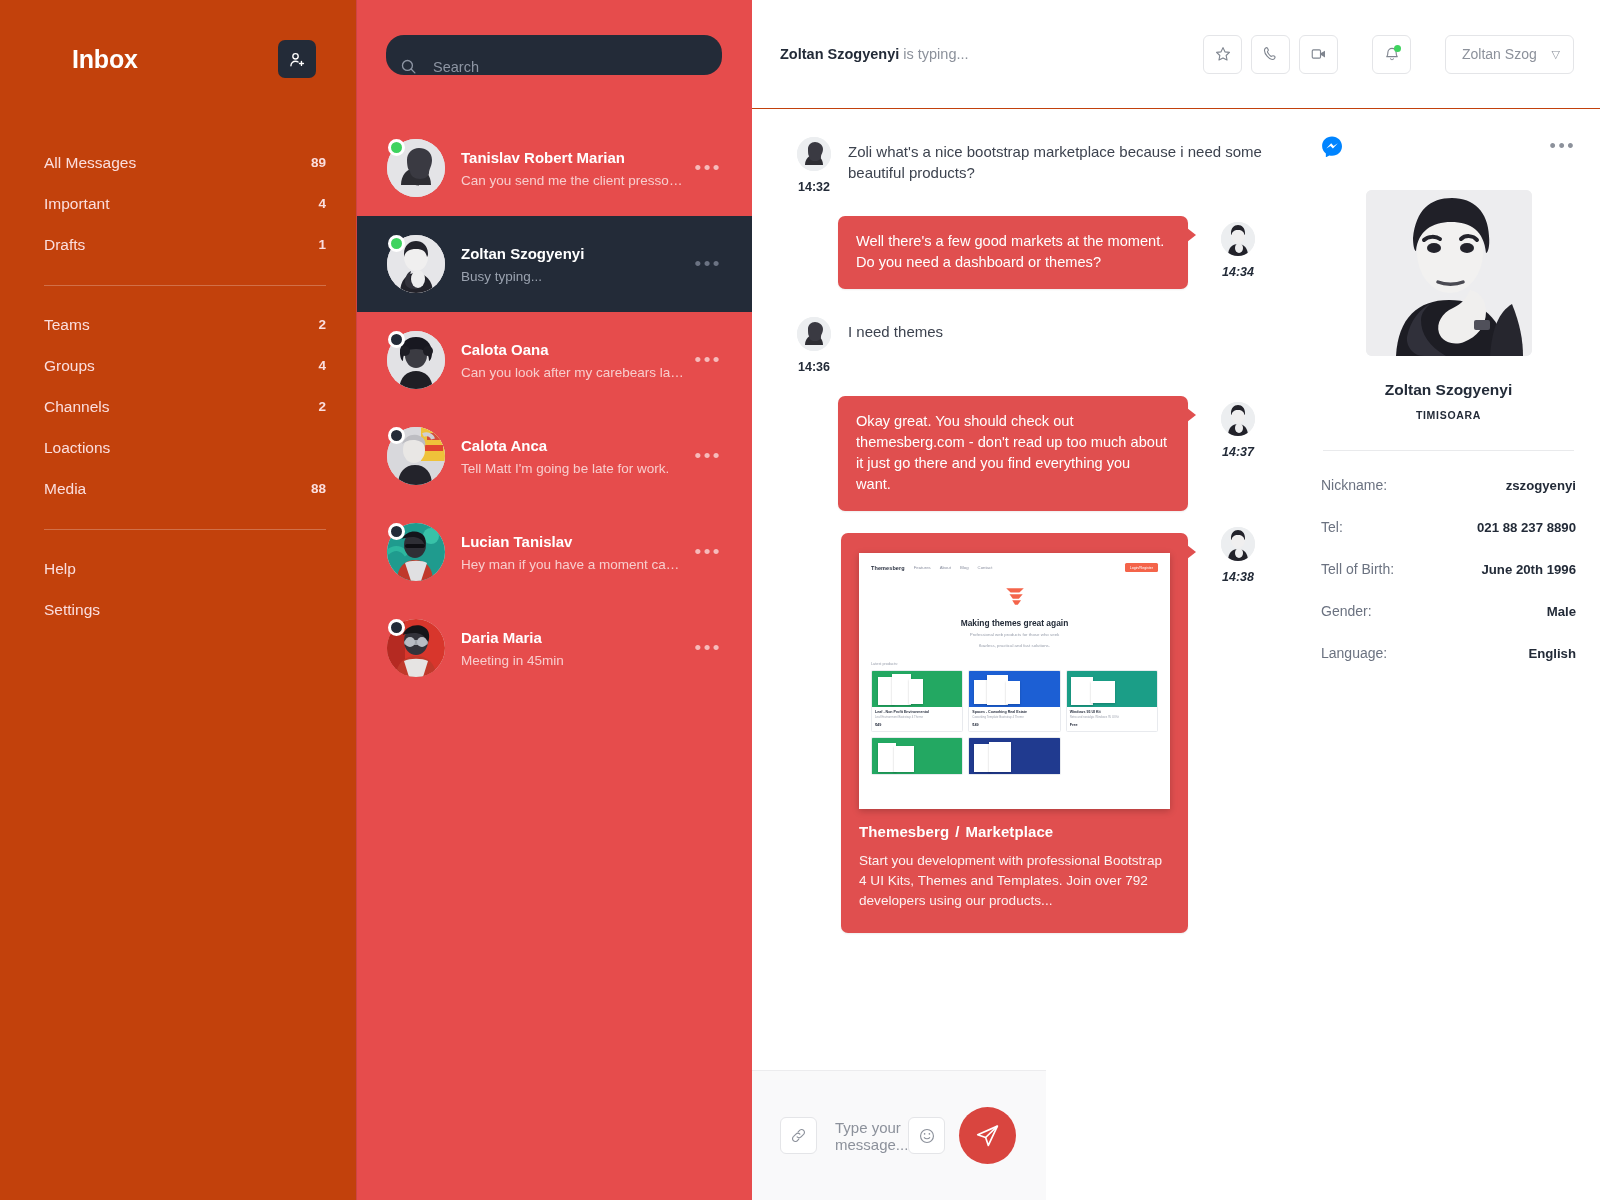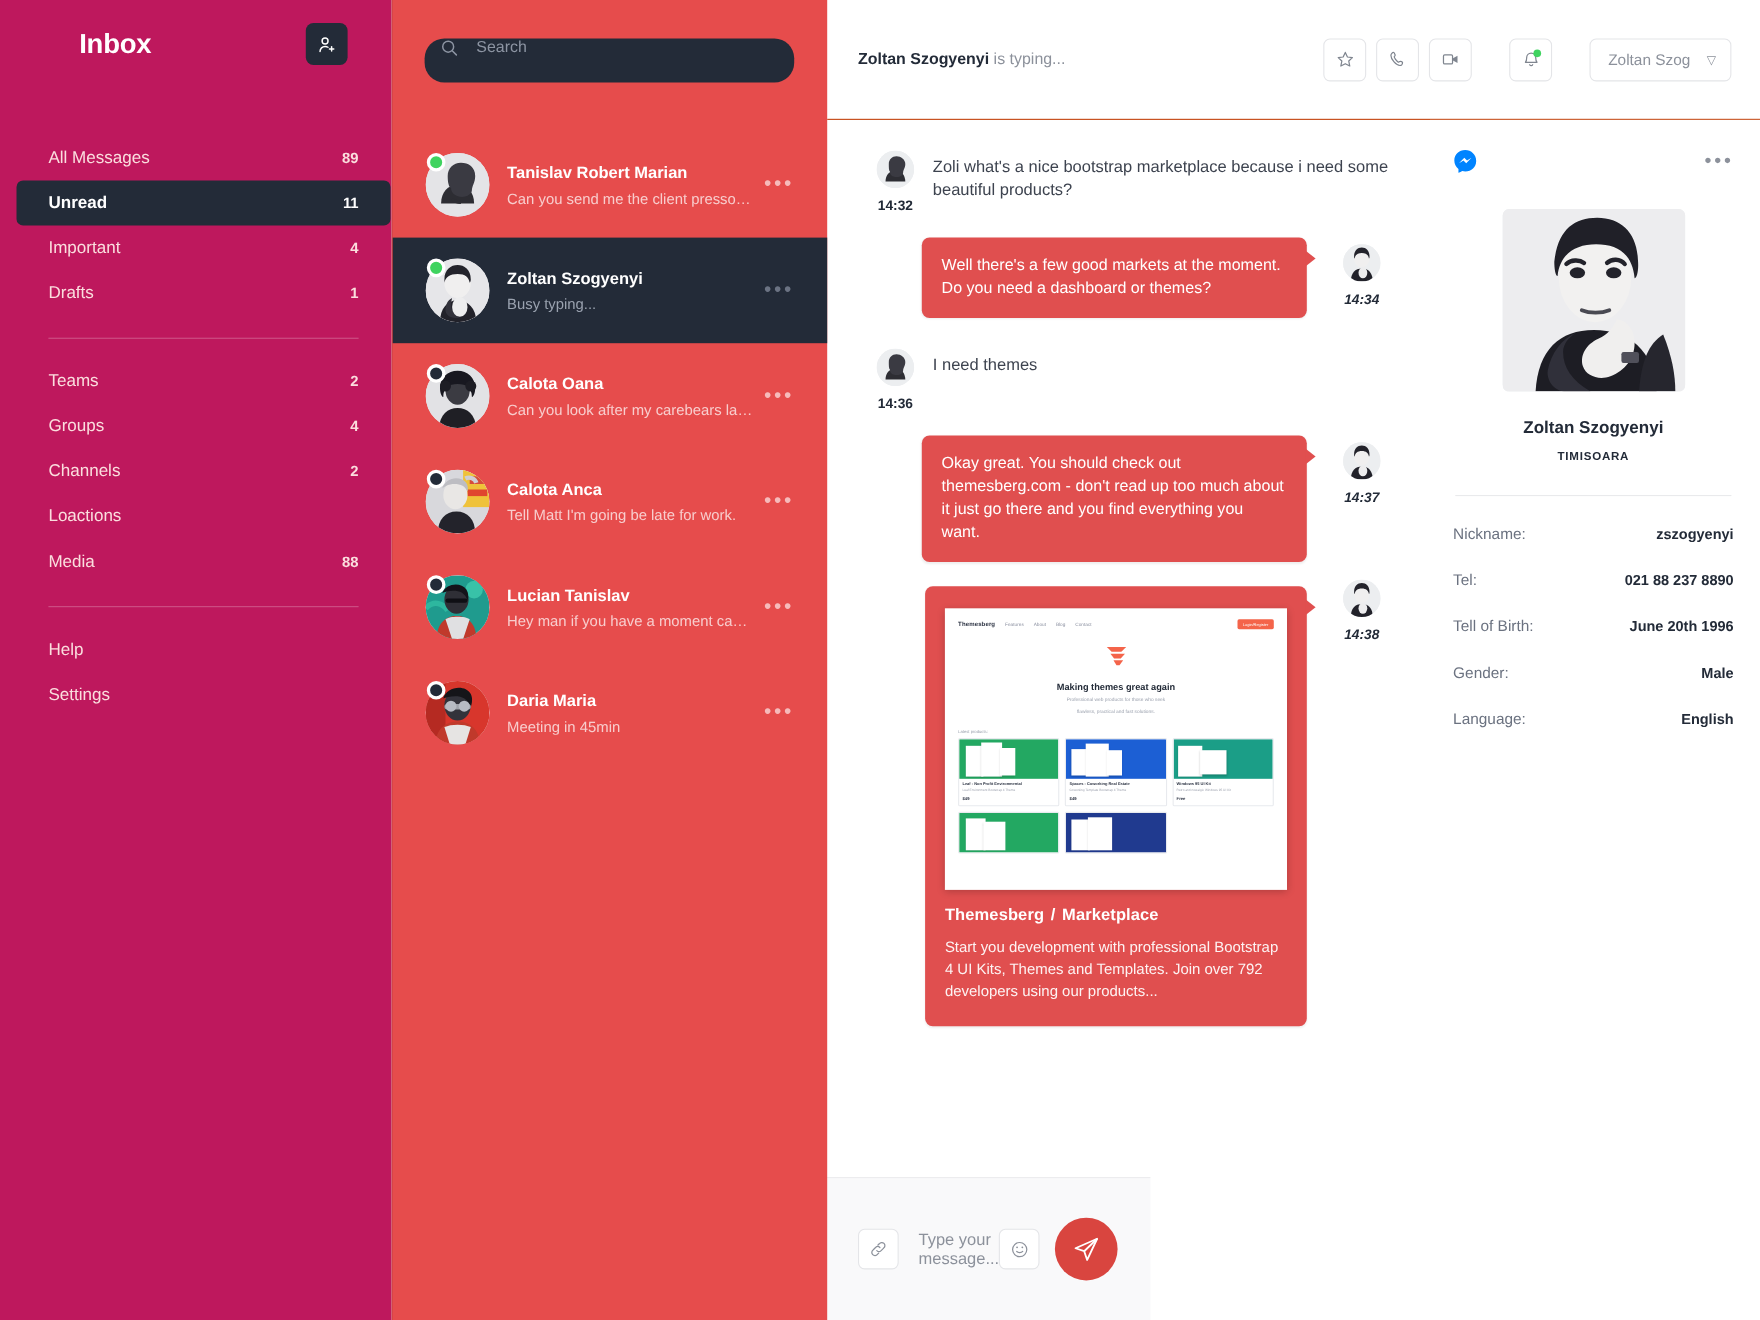--- a/index.html
+++ b/index.html
@@ -7,22 +7,22 @@
     width: 1600px; height: 1200px;
     font-family: "Liberation Sans", sans-serif;
     overflow: hidden;
     background: #fff;
   }
   .app { display: flex; width: 1600px; height: 1200px; }
 
   
   .sidebar {
     width: 356px; flex: 0 0 356px;
-    background: #be185d;
-    padding: 15px 0 0 0;
+    background: #c2410c;
+    padding: 34px 0 0 0;
     position: relative;
   }
   .sidebar-head {
     display: flex; align-items: center; justify-content: space-between;
     padding: 0 40px 0 72px;
     height: 50px;
   }
   .inbox-title {
     color: #fff; font-size: 25px; font-weight: bold; letter-spacing: -0.2px;
   }
@@ -53,21 +53,21 @@
   
   .listpanel {
     width: 396px; flex: 0 0 396px;
     background: #e64c4c;
     border-left: 1px solid rgba(0,0,0,0.10);
     position: relative;
   }
   .searchwrap { padding: 35px 30px 0 29px; }
   .searchbar {
     height: 40px; background: #232b38; border-radius: 18px;
-    display: flex; align-items: flex-start; padding: 0 14px;
+    display: flex; align-items: flex-end; padding: 0 14px;
     cursor: text;
   }
   .searchbar .stext { color: #8d95a3; font-size: 14.5px; margin-left: 16px; }
   .conv-list { margin-top: 45px; }
   .conv {
     display: flex; align-items: center;
     height: 96px; padding: 0 30px 0 30px;
     cursor: pointer;
   }
   .conv.sel { background: #232b38; }
@@ -289,24 +289,20 @@
         </svg>
       </div>
     </div>
 
     <nav class="nav">
 
       <div>
         <div class="nav-item">
           <span class="lbl">All Messages</span>
           <span class="cnt">89</span>
-        </div>
-        <div class="nav-item active">
-          <span class="lbl">Unread</span>
-          <span class="cnt">11</span>
         </div>
         <div class="nav-item">
           <span class="lbl">Important</span>
           <span class="cnt">4</span>
         </div>
         <div class="nav-item">
           <span class="lbl">Drafts</span>
           <span class="cnt">1</span>
         </div>
       </div>

